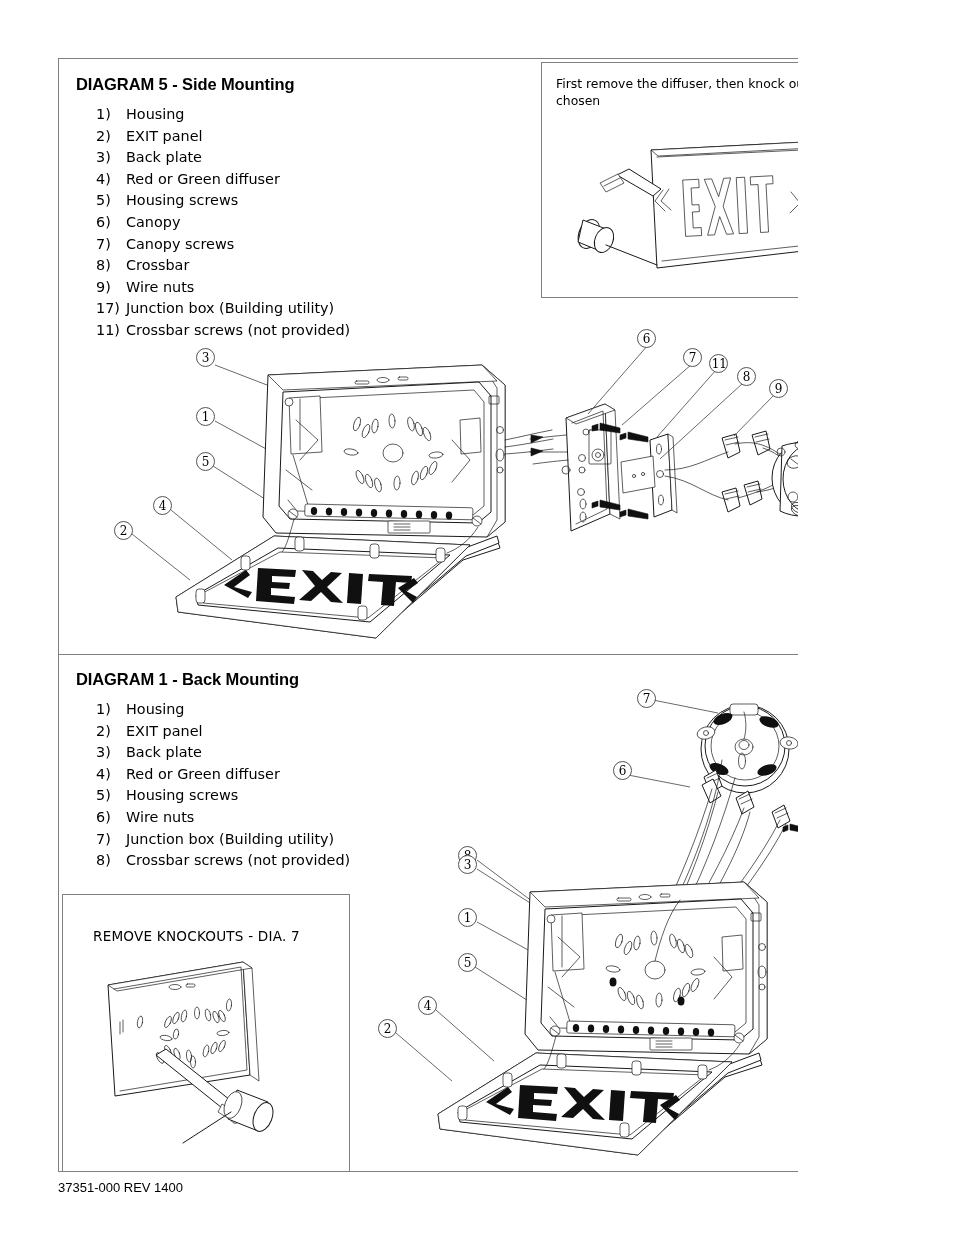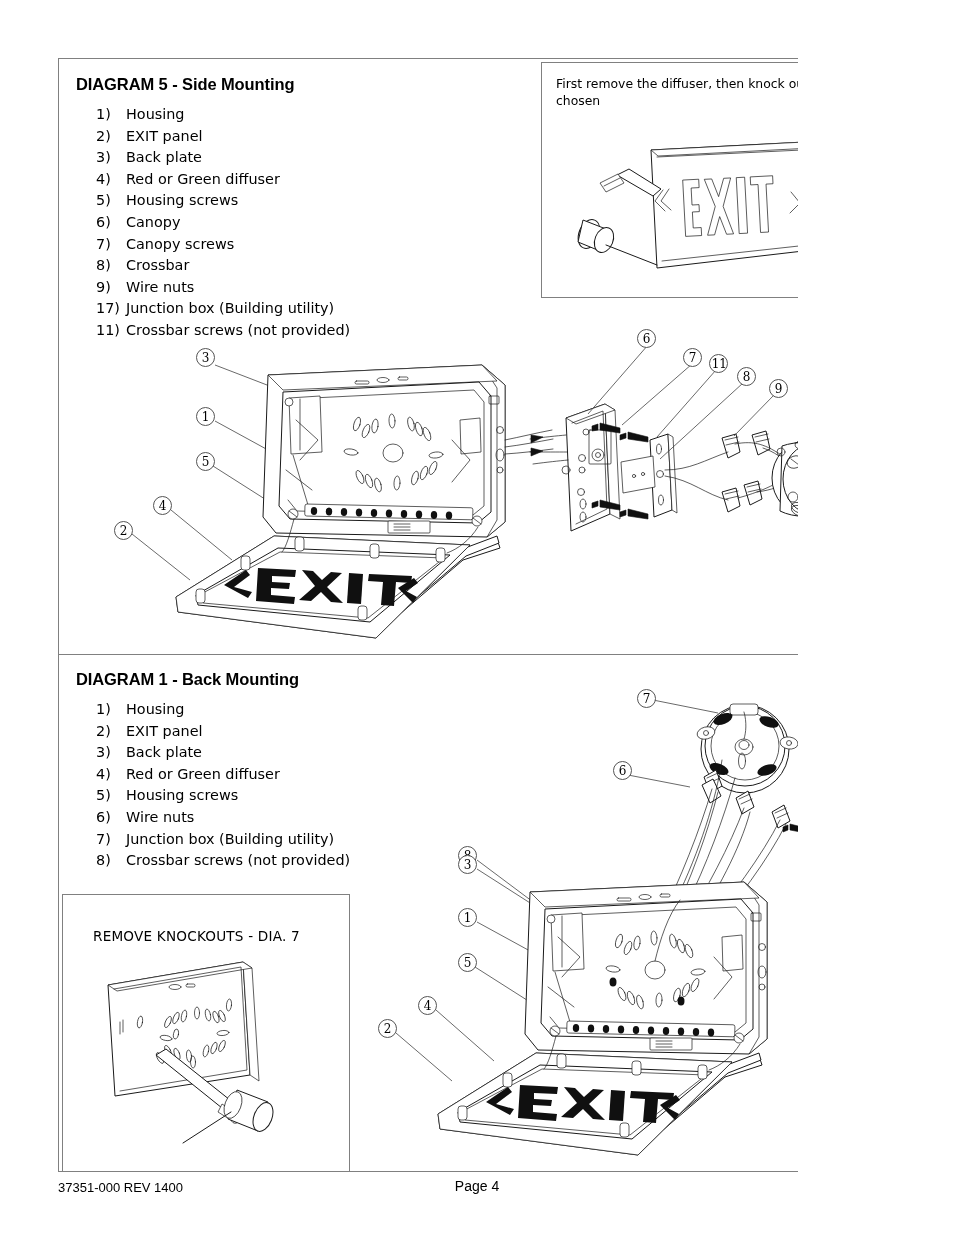--- a/index.html
+++ b/index.html
@@ -784,15 +784,14 @@
       <div class="callout" style="left: 613px; top: 761px;">6</div>
       <div class="callout" style="left: 458px; top: 846px;">8</div>
       <div class="callout" style="left: 458px; top: 855px;">3</div>
       <div class="callout" style="left: 458px; top: 908px;">1</div>
       <div class="callout" style="left: 458px; top: 953px;">5</div>
       <div class="callout" style="left: 418px; top: 996px;">4</div>
       <div class="callout" style="left: 378px; top: 1019px;">2</div>
     </div>
 
   <div class="footer-left">37351-000 REV 1400</div>
-  <div class="footer-center">Page 4</div>
 
 </div>
 
 </body></html>

